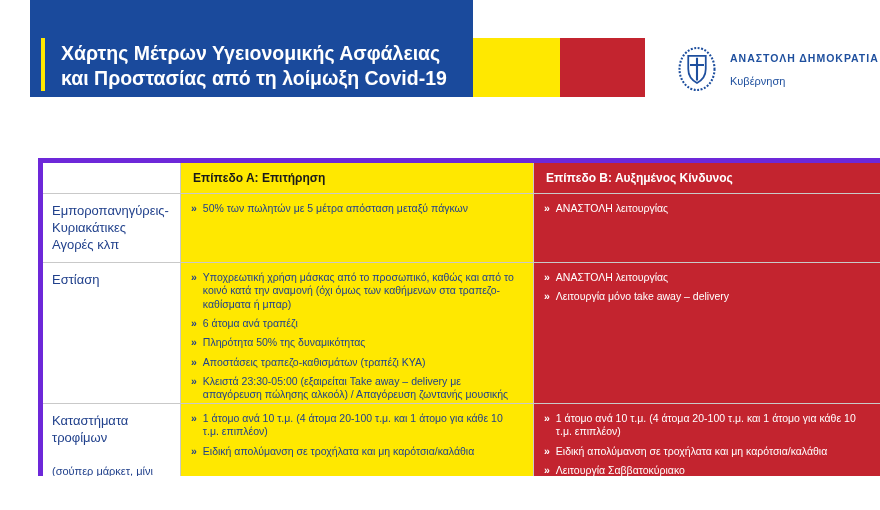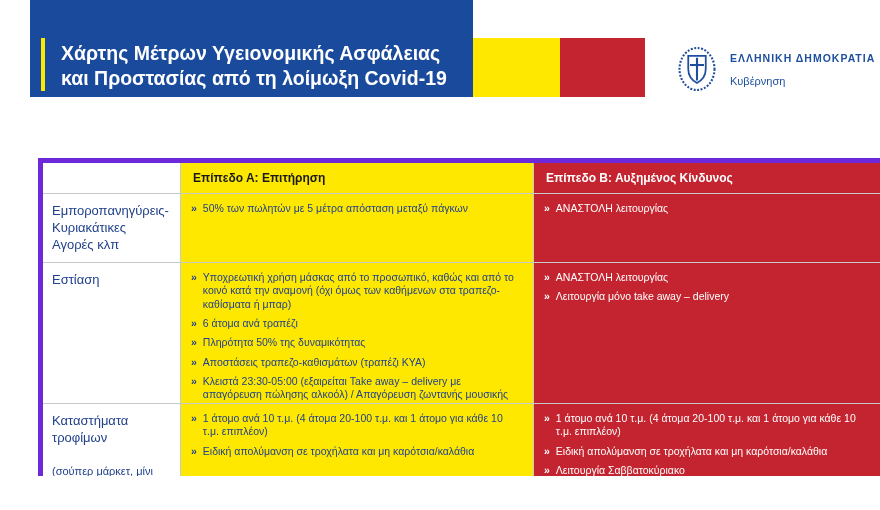--- a/index.html
+++ b/index.html
@@ -101,21 +101,21 @@
   <div class="block-yellow"></div>
   <div class="block-red"></div>
 
   <div class="gov">
     <svg width="42" height="50" viewBox="0 0 48 56">
       <ellipse cx="24" cy="28" rx="20" ry="24" fill="none" stroke="#1e4f9e" stroke-width="2.4" stroke-dasharray="2.2 1.8"></ellipse>
       <path d="M14 13 h20 v15 c0 8 -4.5 13 -10 16 c-5.5 -3 -10 -8 -10 -16 z" fill="#ffffff" stroke="#1e4f9e" stroke-width="2"></path>
       <path d="M24 15 v26 M16 23.5 h16" fill="none" stroke="#1e4f9e" stroke-width="2.4"></path>
     </svg>
     <div class="gov-text">
-      <div class="gov-name">ΕΛΛΗΝΙΚΗ ΔΗΜΟΚΡΑΤΙΑ</div>
+      <div class="gov-name">ΑΝΑΣΤΟΛΗ ΔΗΜΟΚΡΑΤΙΑ</div>
       <div class="gov-sub">Κυβέρνηση</div>
     </div>
   </div>
 
   <div class="table">
 
     <div class="cell c-corner"></div>
     <div class="cell c-yellow c-head head-a">Επίπεδο Α: Επιτήρηση</div>
     <div class="cell c-red c-head head-b">Επίπεδο Β: Αυξημένος Κίνδυνος</div>
 

